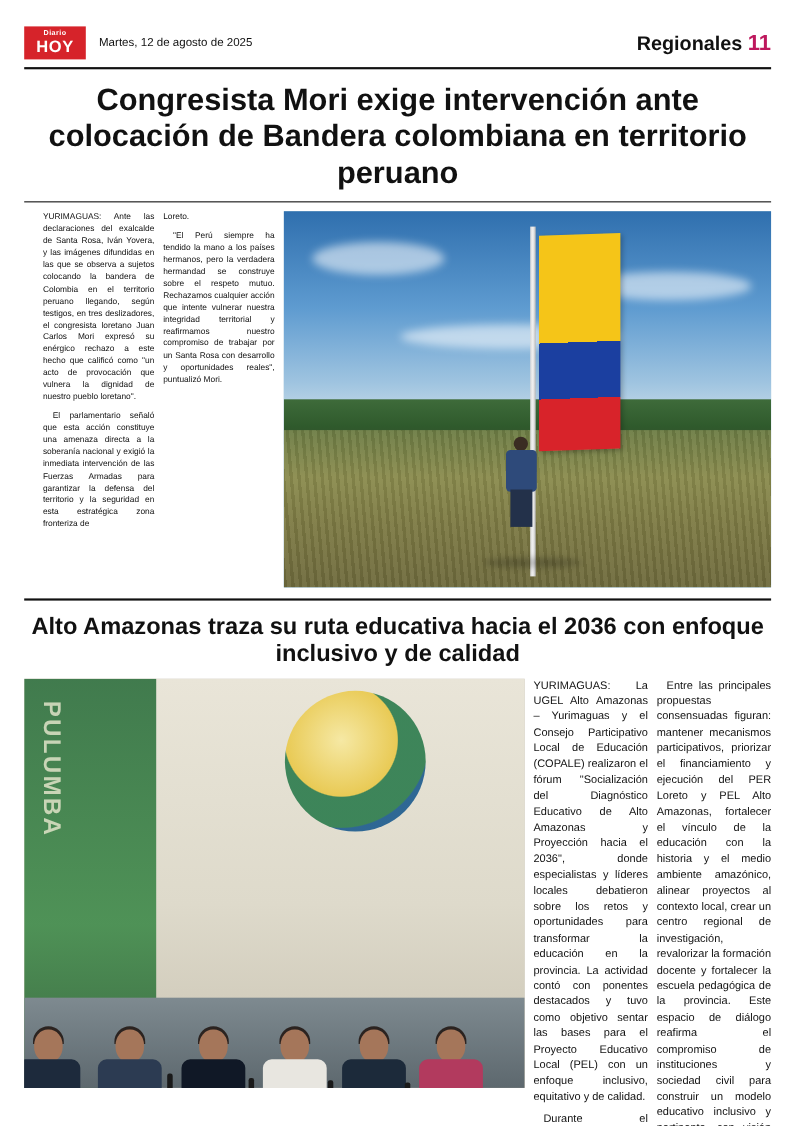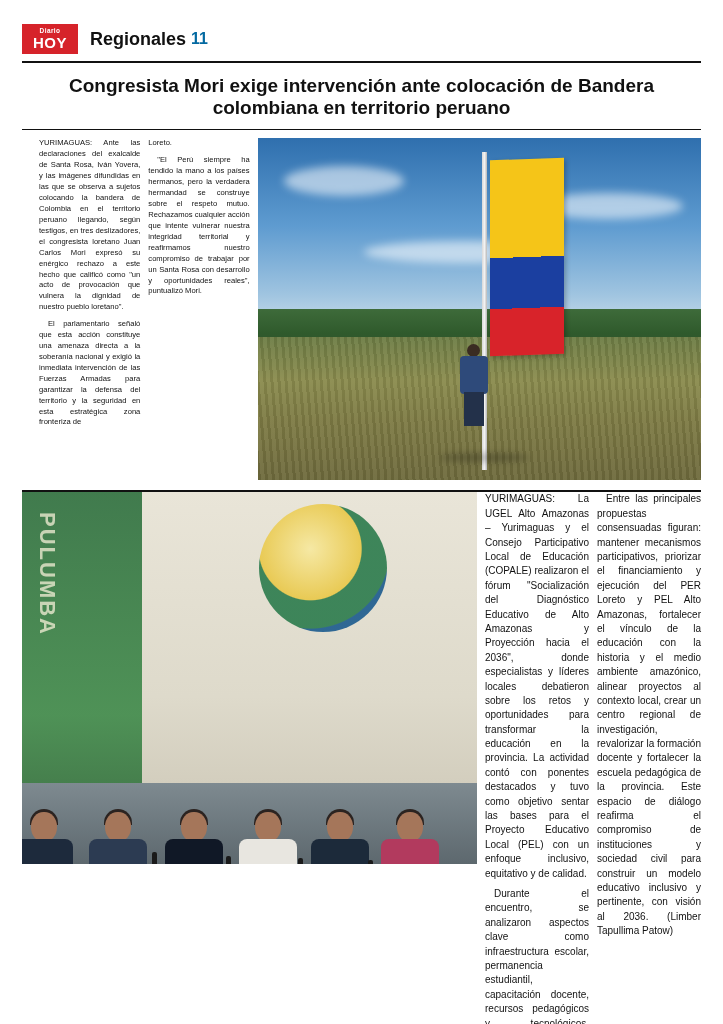--- a/index.html
+++ b/index.html
@@ -58,29 +58,29 @@
     color: #111;
     flex: 1;
   }
   .masthead-section {
     font-size: 18px;
     font-weight: bold;
     color: #111;
     margin-right: 5px;
   }
   .masthead-page {
-    font-size: 16px;
-    font-weight: bold;
-    color: #0369a1;
+    font-size: 20px;
+    font-weight: bold;
+    color: #be185d;
   }
 
   
   .headline {
     text-align: center;
-    font-size: 19px;
+    font-size: 28px;
     font-weight: bold;
     line-height: 1.17;
     color: #111;
     margin: 12px 4px 10px 4px;
   }
   .rule-thin {
     border-bottom: 1px solid #111;
     margin: 0 0 8px 0;
   }
 
@@ -237,20 +237,21 @@
 </head>
 <body>
 
 <div class="page">
 
   <div class="masthead">
     <div class="logo-box">
       <div class="logo-top">Diario</div>
       <div class="logo-main">HOY</div>
     </div>
+    <div class="masthead-date">Martes, 12 de agosto de  2025</div>
     <div class="masthead-section">Regionales</div>
     <div class="masthead-page">11</div>
   </div>
 
   <div class="headline">Congresista Mori exige intervención ante colocación de Bandera colombiana en territorio peruano</div>
   <div class="rule-thin"></div>
 
   <div class="article1">
     <div class="col c1">
       <p>YURIMAGUAS: Ante las declaraciones del exalcalde de Santa Rosa, Iván Yovera, y las imágenes difundidas en las que se observa a sujetos colocando la bandera de Colombia en el territorio peruano llegando, según testigos, en tres deslizadores, el congresista loretano Juan Carlos Mori expresó su enérgico rechazo a este hecho que calificó como "un acto de provocación que vulnera la dignidad de nuestro pueblo loretano".</p>
@@ -274,20 +275,21 @@
       <div class="p1-person">
         <div class="head"></div>
         <div class="torso"></div>
         <div class="legs"></div>
       </div>
     </div>
   </div>
 
   <div class="section-divider"></div>
 
+  <div class="headline2">Alto Amazonas traza su ruta educativa hacia el 2036 con enfoque inclusivo y de calidad</div>
 
   <div class="article2">
     <div class="photo2">
       <div class="p2-banner"></div>
       <div class="p2-greenpanel"></div>
       <div class="p2-vtext">PULUMBA</div>
       <div class="p2-circle"></div>
       <div class="p2-table"></div>
 
       <div class="figure f1">

